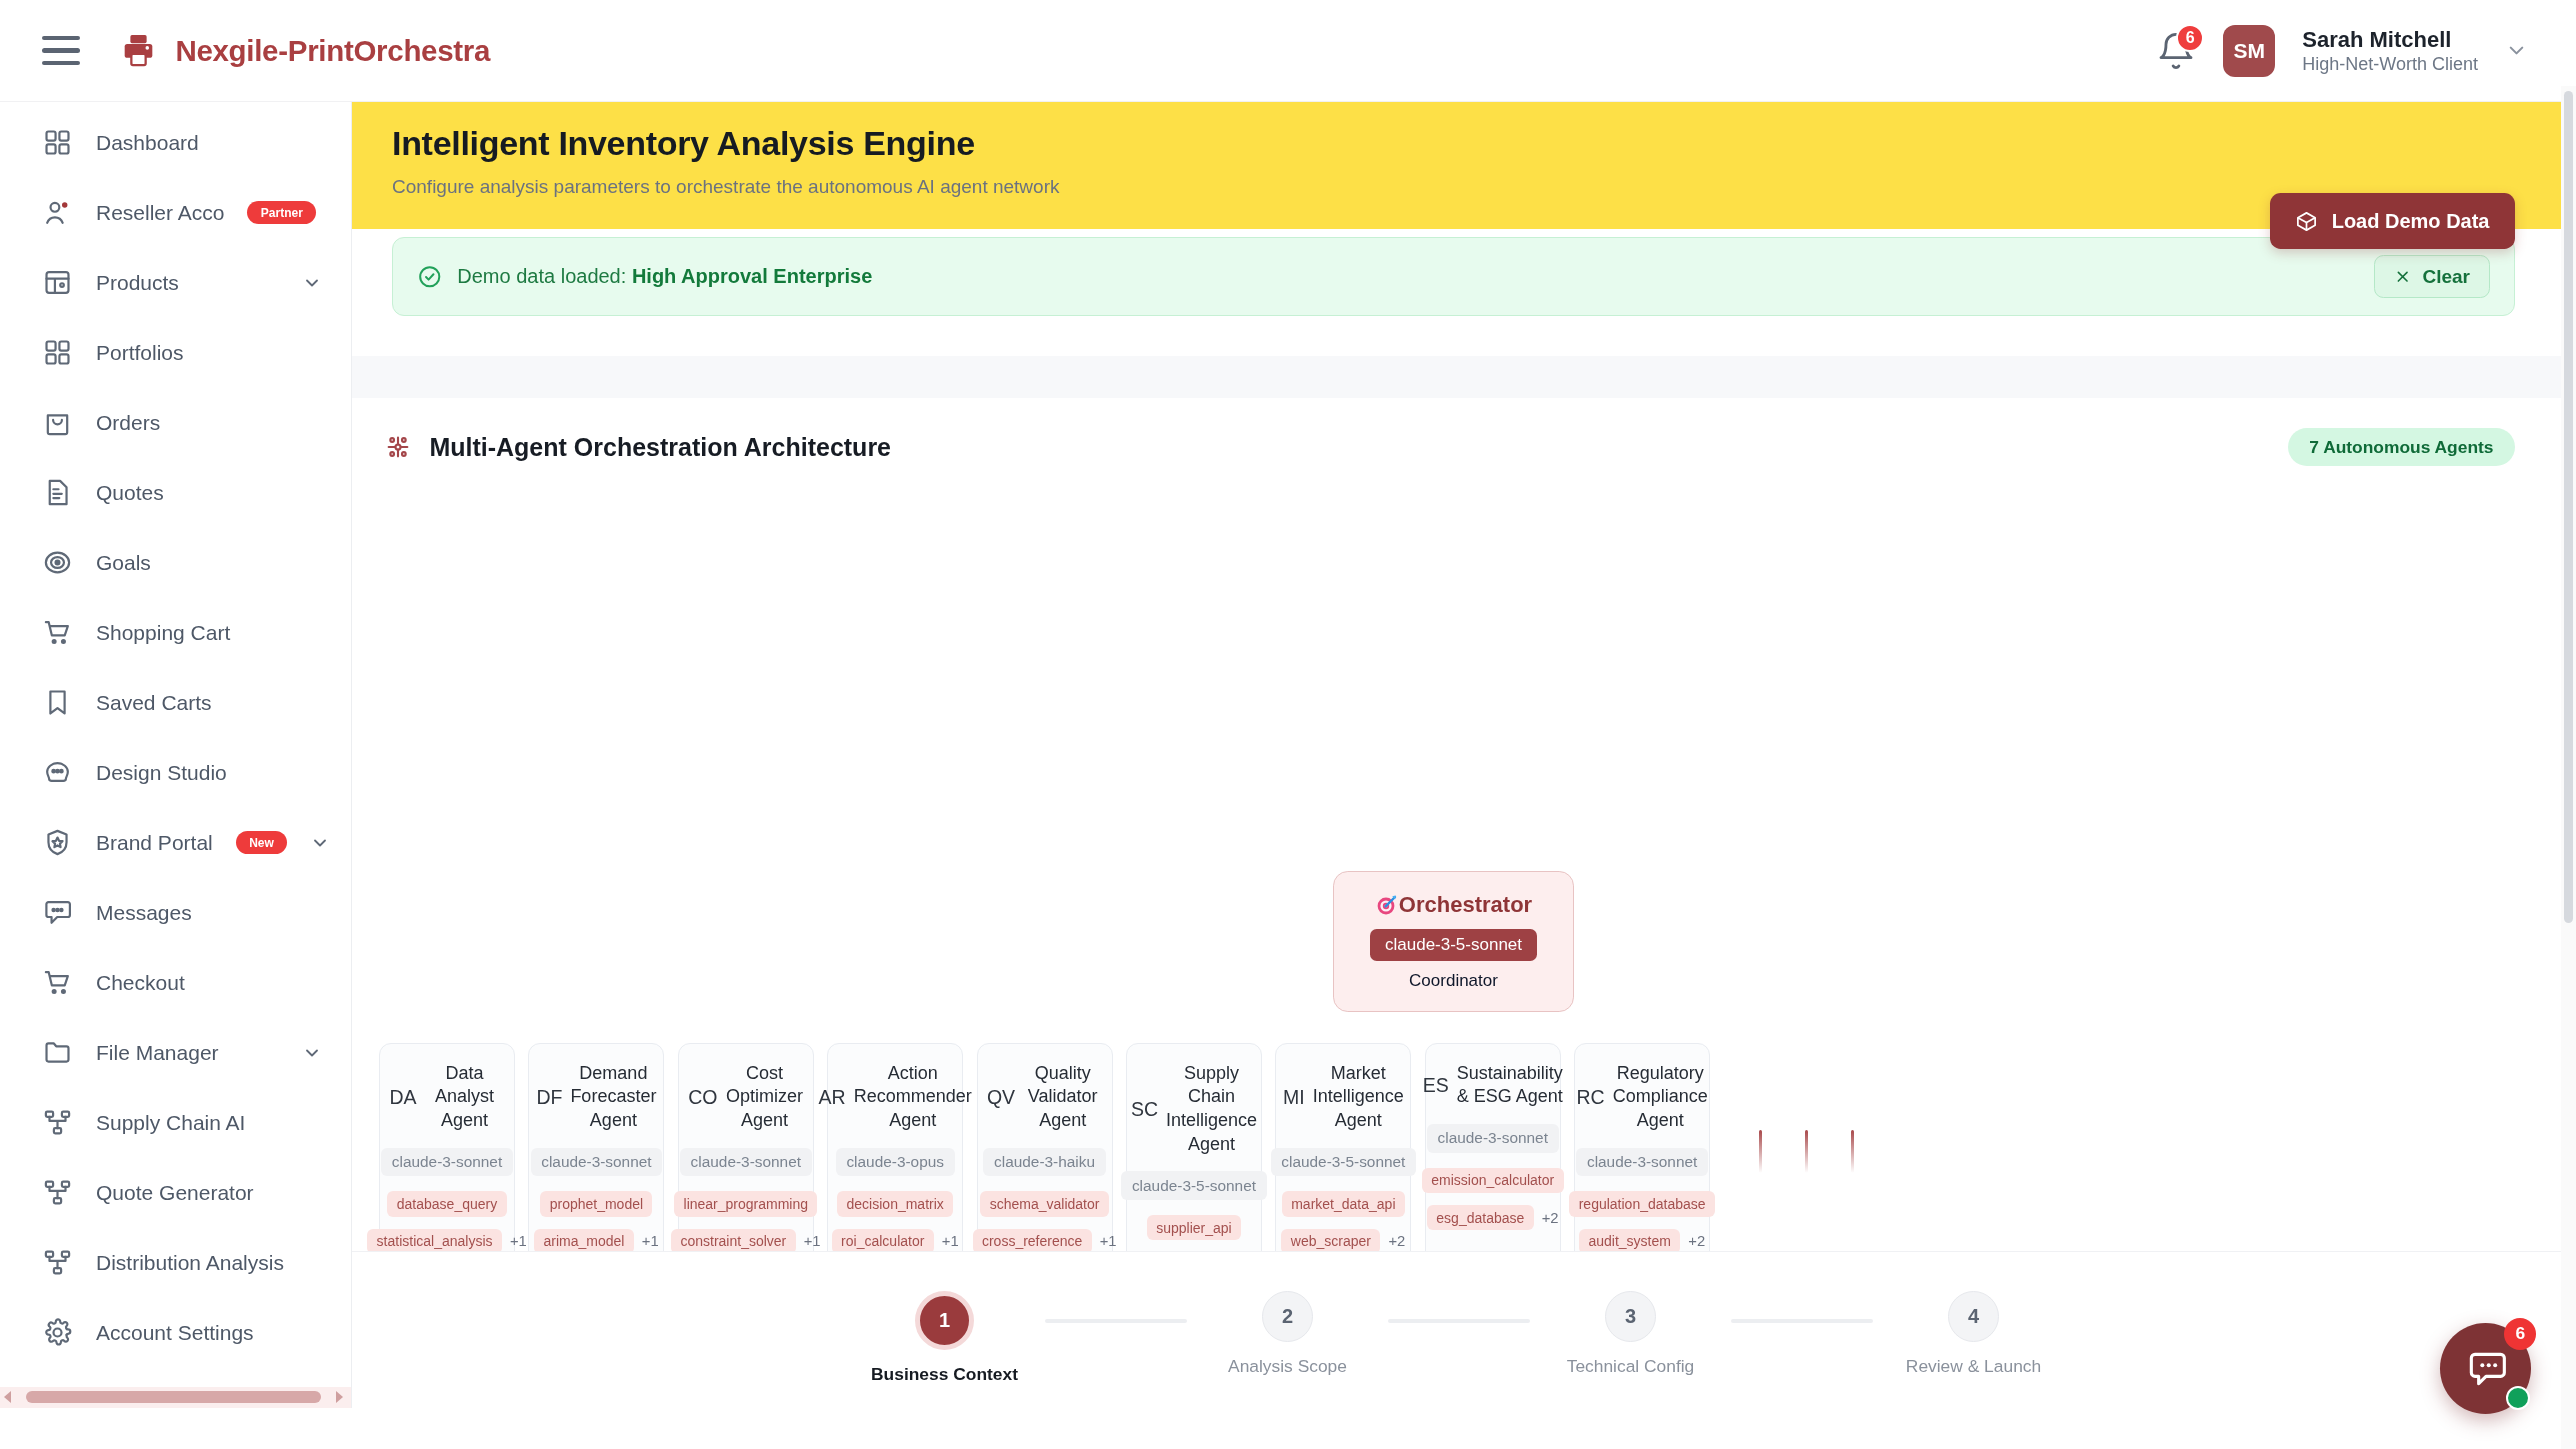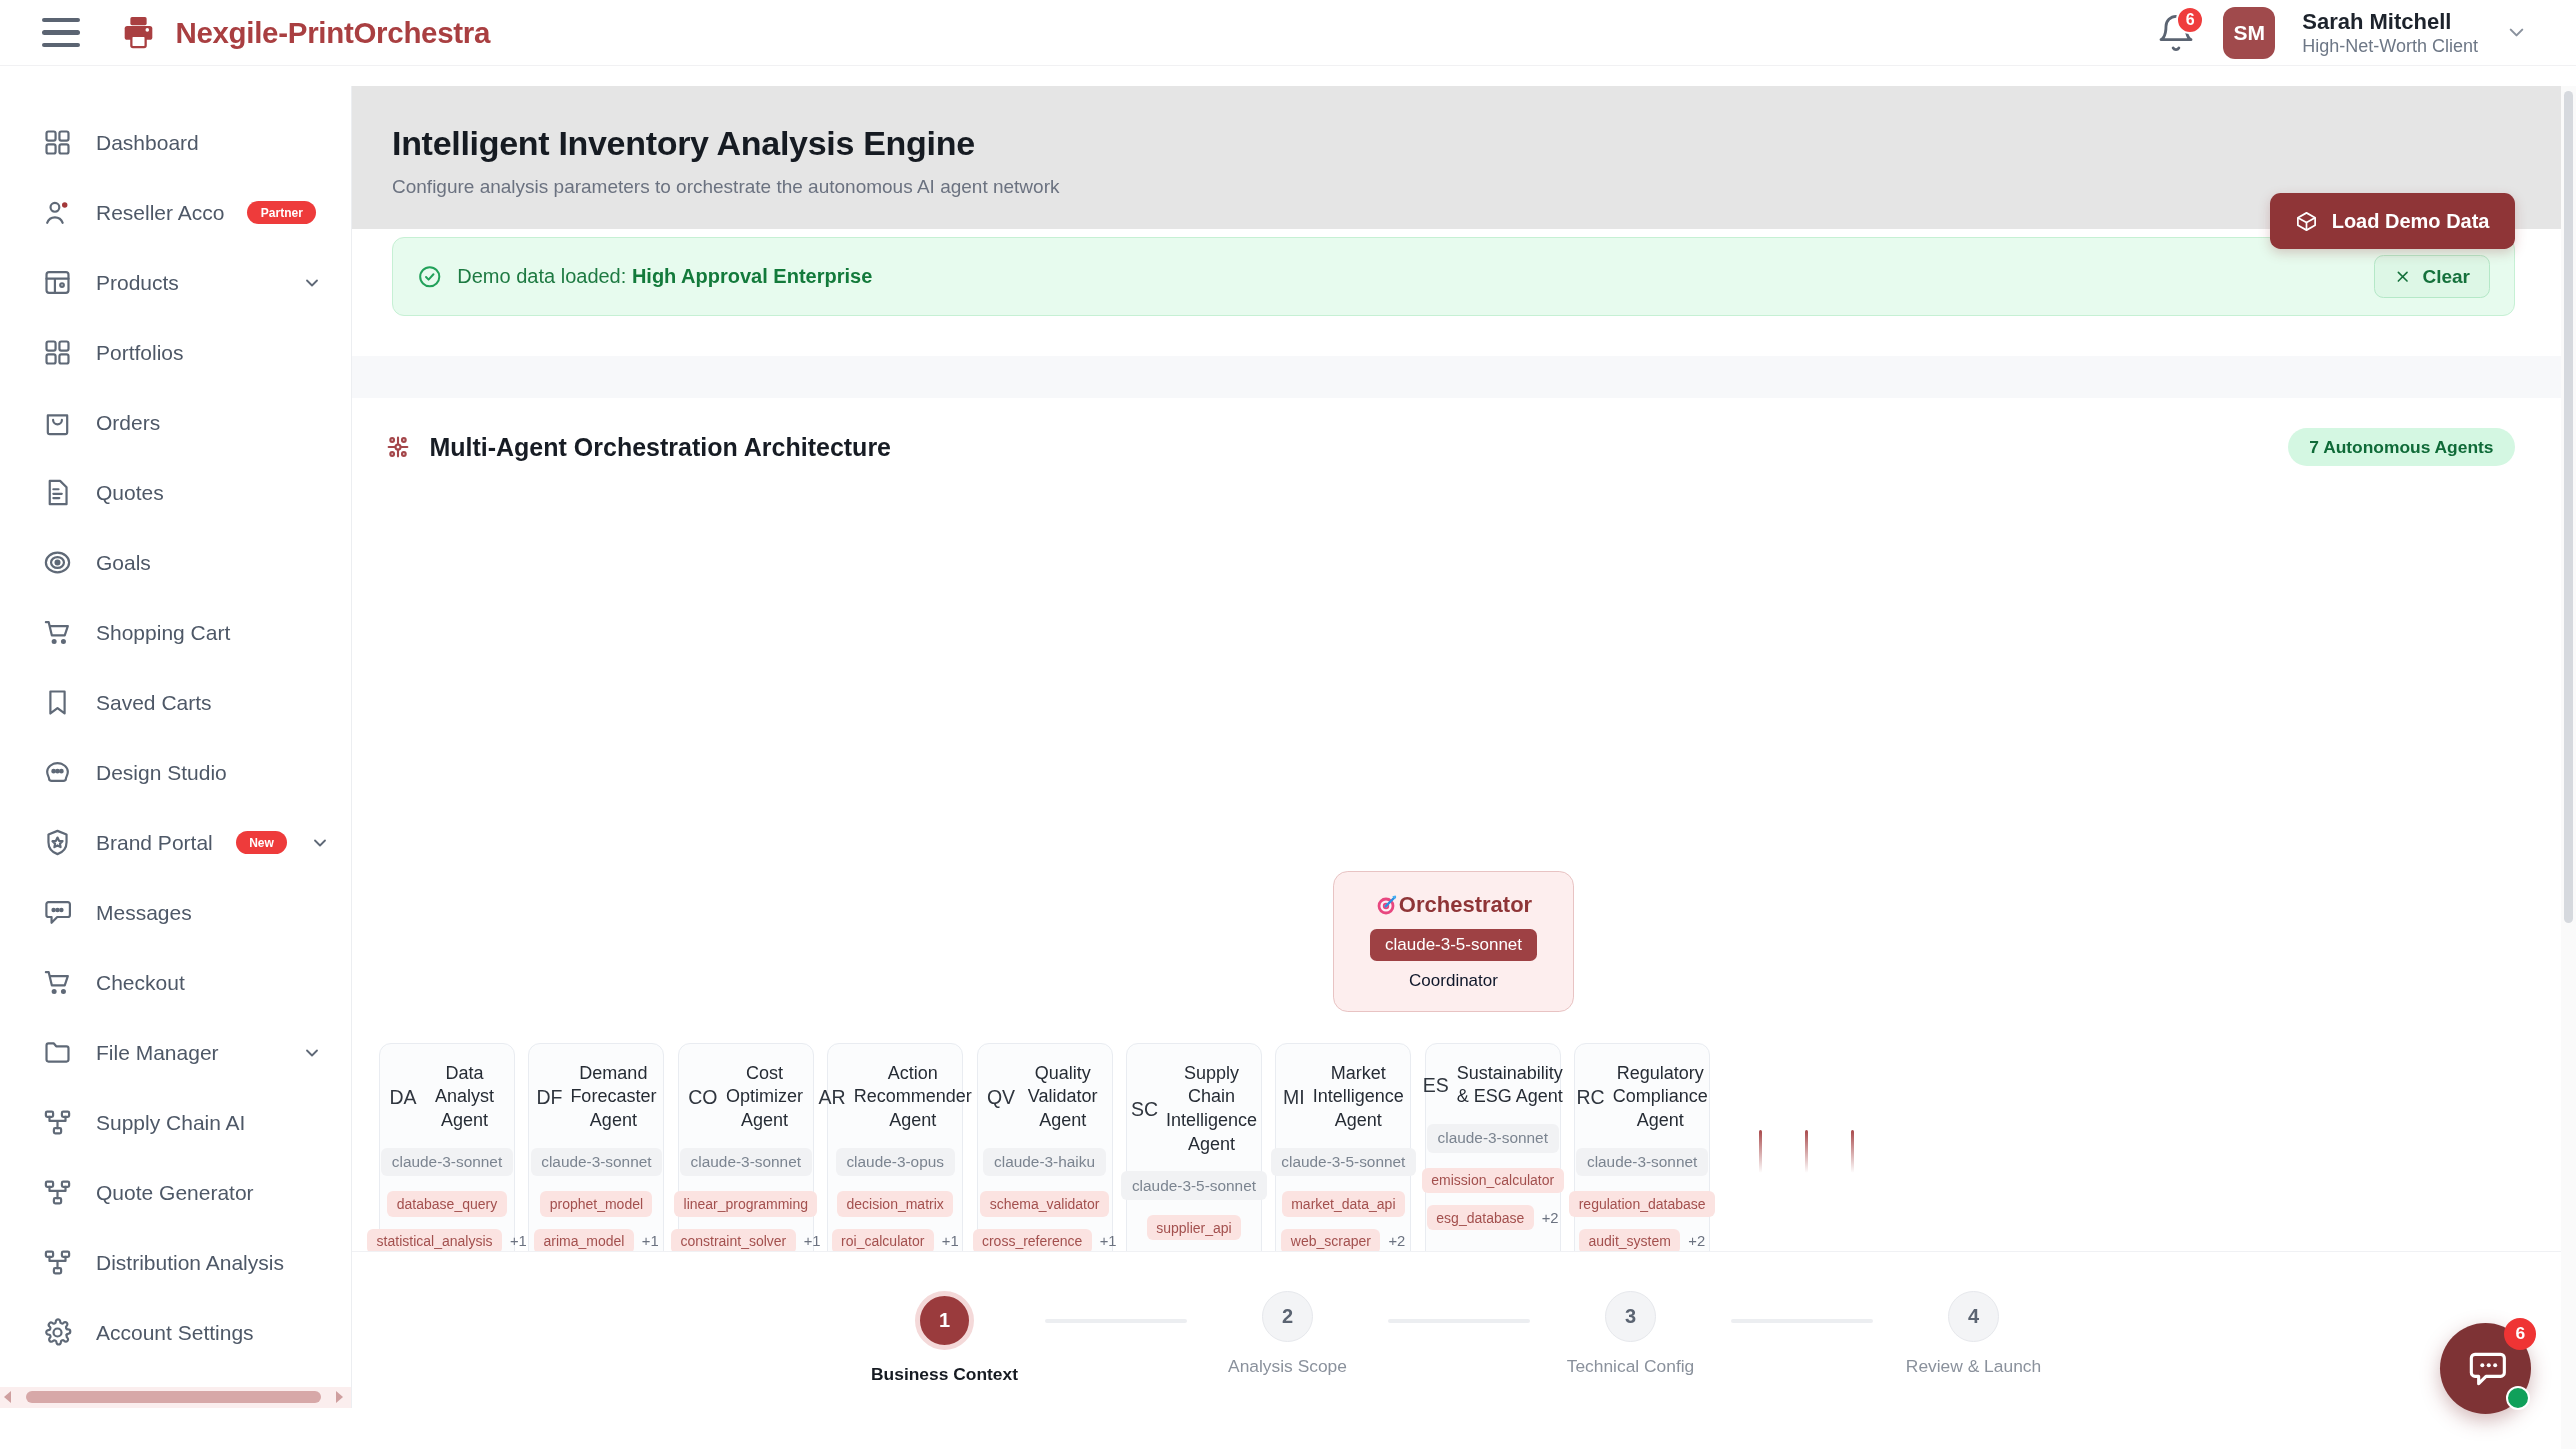--- a/index.html
+++ b/index.html
@@ -5,21 +5,21 @@
   * { box-sizing: border-box; margin: 0; padding: 0; }
   html, body {
     width: 2576px; height: 1449px;
     font-family: "Liberation Sans", sans-serif;
     background: #ffffff;
     overflow: hidden;
   }
 
   
   .topbar {
-    position: absolute; top: 0; left: 0; width: 2576px; height: 66px;
+    position: absolute; top: 0; left: 0; width: 2576px; height: 102px;
     background: #ffffff; display: flex; align-items: center;
     border-bottom: 0.7px solid #f1f1f3;
     z-index: 40;
   }
   .hamburger { margin-left: 42px; width: 38px; height: 29.5px; display:flex; flex-direction:column; justify-content:space-between; cursor:pointer; }
   .hamburger span { display:block; height:4.7px; background:#5b6472; border-radius:2.7px; width:100%; }
   .brand { display:flex; align-items:center; gap:17.4px; margin-left:39px; }
   .printer-ico { width: 39px; height: 39px; }
   .brand-name { font-size: 29.5px; font-weight: 700; color: #a93f41; letter-spacing: -0.3px; white-space: nowrap; }
 
@@ -69,21 +69,21 @@
   .h-arrow.left { border-top:6px solid transparent; border-bottom:6px solid transparent; border-right:7.4px solid #cf9f9f; margin-left:4px; }
   .h-arrow.right { border-top:6px solid transparent; border-bottom:6px solid transparent; border-left:7.4px solid #cf9f9f; position:absolute; right:9.4px; }
 
   
   .content {
     position:absolute; top:86px; left:352px; width: 2214px; height: 1363px;
     background:#f7f8fa; overflow:hidden;
   }
   .panel { background:#fff; }
 
-  .hero { padding: 38px 51px 31px 40px; background:#e5e5e5; }
+  .hero { padding: 38px 51px 31px 40px; background:#fde047; }
   .page-title { font-size: 34px; font-weight: 700; color:#161b22; letter-spacing:-0.3px; }
   .page-sub { font-size: 19px; color:#6b7280; margin-top: 13.4px; }
 
   .btn-demo {
     position:absolute; right:51px; top:107px;
     background:#8f3537; color:#fff; border:none; border-radius:10.7px;
     height: 56px; padding: 0 25.5px; display:flex; align-items:center; gap:13.4px;
     font-size: 20px; font-weight:700; cursor:pointer;
     box-shadow: 0 4px 12px rgba(143,53,55,.25);
   }

